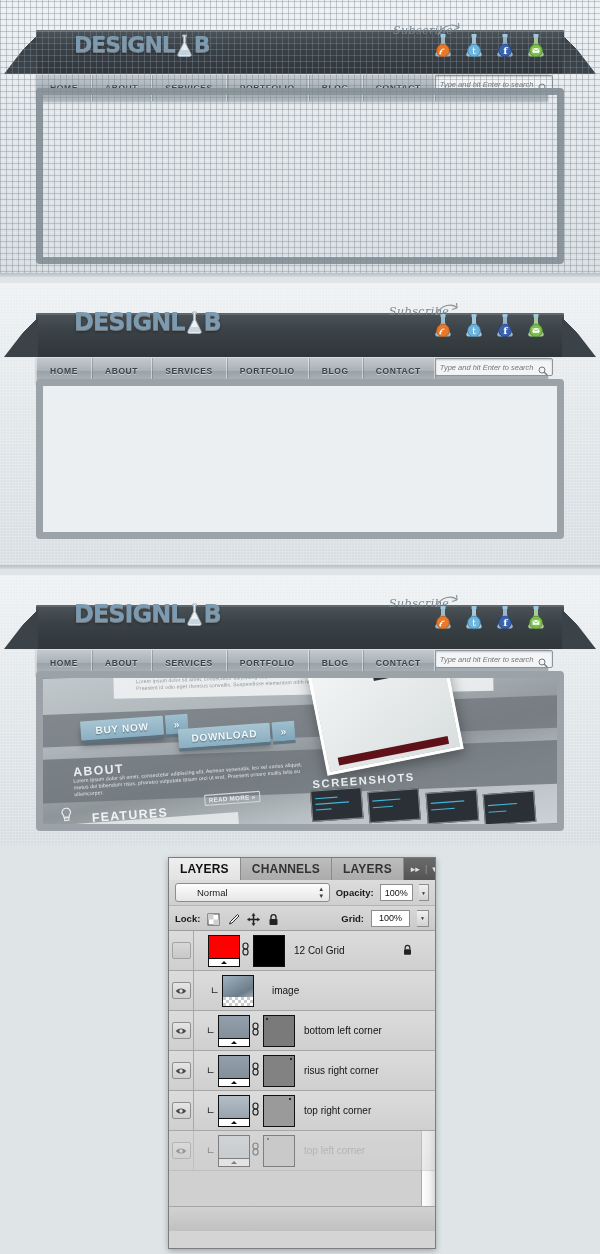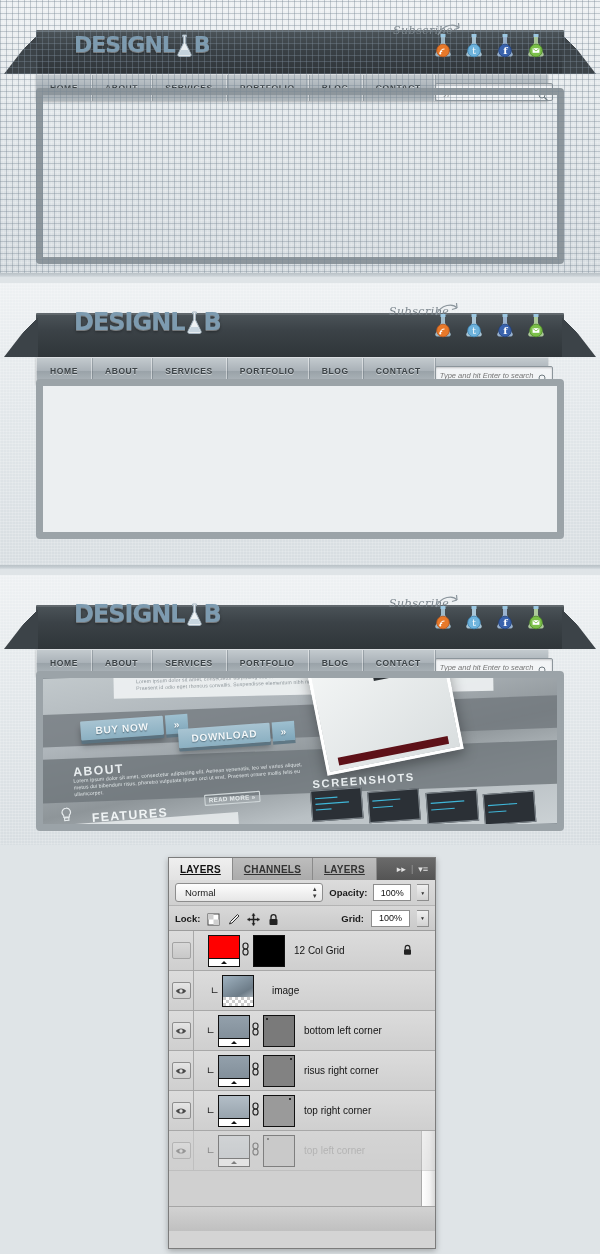--- a/index.html
+++ b/index.html
@@ -79,21 +79,21 @@
   }
   .subarrow{position:absolute;z-index:6;}
 
   .socials{position:absolute;display:flex;gap:9px;z-index:7;}
   .flask{width:22px;height:26px;position:relative;}
 
   .navbar{
     position:absolute;left:36px;right:52px;height:26px;
     background:linear-gradient(180deg,#c3cace 0%, #aab2b8 48%, #9aa3a9 52%, #b0b8bd 100%);
     border-top:1px solid rgba(255,255,255,.55);
-    display:flex;align-items:flex-end;
+    display:flex;align-items:flex-start;
     box-shadow:0 1px 2px rgba(0,0,0,.25);
   }
   .navitem{
     font-size:8.5px;font-weight:bold;letter-spacing:.6px;
     color:#3c4347;padding:0 13px;height:26px;line-height:26px;
     border-right:1px solid rgba(255,255,255,.45);
     box-shadow:1px 0 0 rgba(90,100,108,.35);
     text-shadow:0 1px 0 rgba(255,255,255,.5);
     white-space:nowrap;
   }
@@ -189,25 +189,24 @@
     font-family:"Liberation Sans", sans-serif;
     overflow:hidden;
   }
   .ps-tabs{
     height:22px;
     background:linear-gradient(180deg,#5e5e5e 0%, #4a4a4a 100%);
     display:flex;align-items:stretch;position:relative;
   }
   .ps-tab{
     display:flex;align-items:center;padding:8px 11px;
-    font-size:10px;font-weight:bold;color:#2d2d2d;
+    font-size:12px;font-weight:bold;color:#2d2d2d;
     background:linear-gradient(180deg,#d6d6d6 0%, #c6c6c6 100%);
     border-right:1px solid #8a8a8a;
     letter-spacing:.2px;
-    text-decoration:underline;
   }
   .ps-tab.active{
     background:linear-gradient(180deg,#efefef 0%, #e2e2e2 100%);
     color:#111;
   }
   .ps-tab.inactive{
     background:linear-gradient(180deg,#bdbdbd 0%, #ababab 100%);
     color:#333;
   }
   .ps-tab-filler{flex:1;background:linear-gradient(180deg,#6a6a6a,#545454);}
@@ -218,21 +217,21 @@
   }
   .ps-row-blend{
     height:25px;display:flex;align-items:center;padding:0 6px;gap:6px;
     background:linear-gradient(180deg,#dcdcdc 0%, #cfcfcf 100%);
     border-bottom:1px solid #b4b4b4;
   }
   .ps-select{
     width:132px;height:17px;border:1px solid #8d8d8d;border-radius:3px;
     background:linear-gradient(180deg,#fdfdfd 0%, #e6e6e6 100%);
     display:flex;align-items:center;font-size:9.5px;color:#1b1b1b;
-    padding:0 9px;position:relative;
+    padding:0 21px;position:relative;
   }
   .ps-select .arrows{
     position:absolute;right:3px;top:2px;width:9px;height:13px;
     display:flex;flex-direction:column;align-items:center;justify-content:space-between;
     font-size:6px;color:#3a3a3a;line-height:6px;
   }
   .ps-lab{font-size:9.5px;color:#191919;font-weight:bold;}
   .ps-num{
     width:37px;height:15px;border:1px solid #8d8d8d;background:#fff;
     font-size:9px;color:#111;display:flex;align-items:center;justify-content:center;

